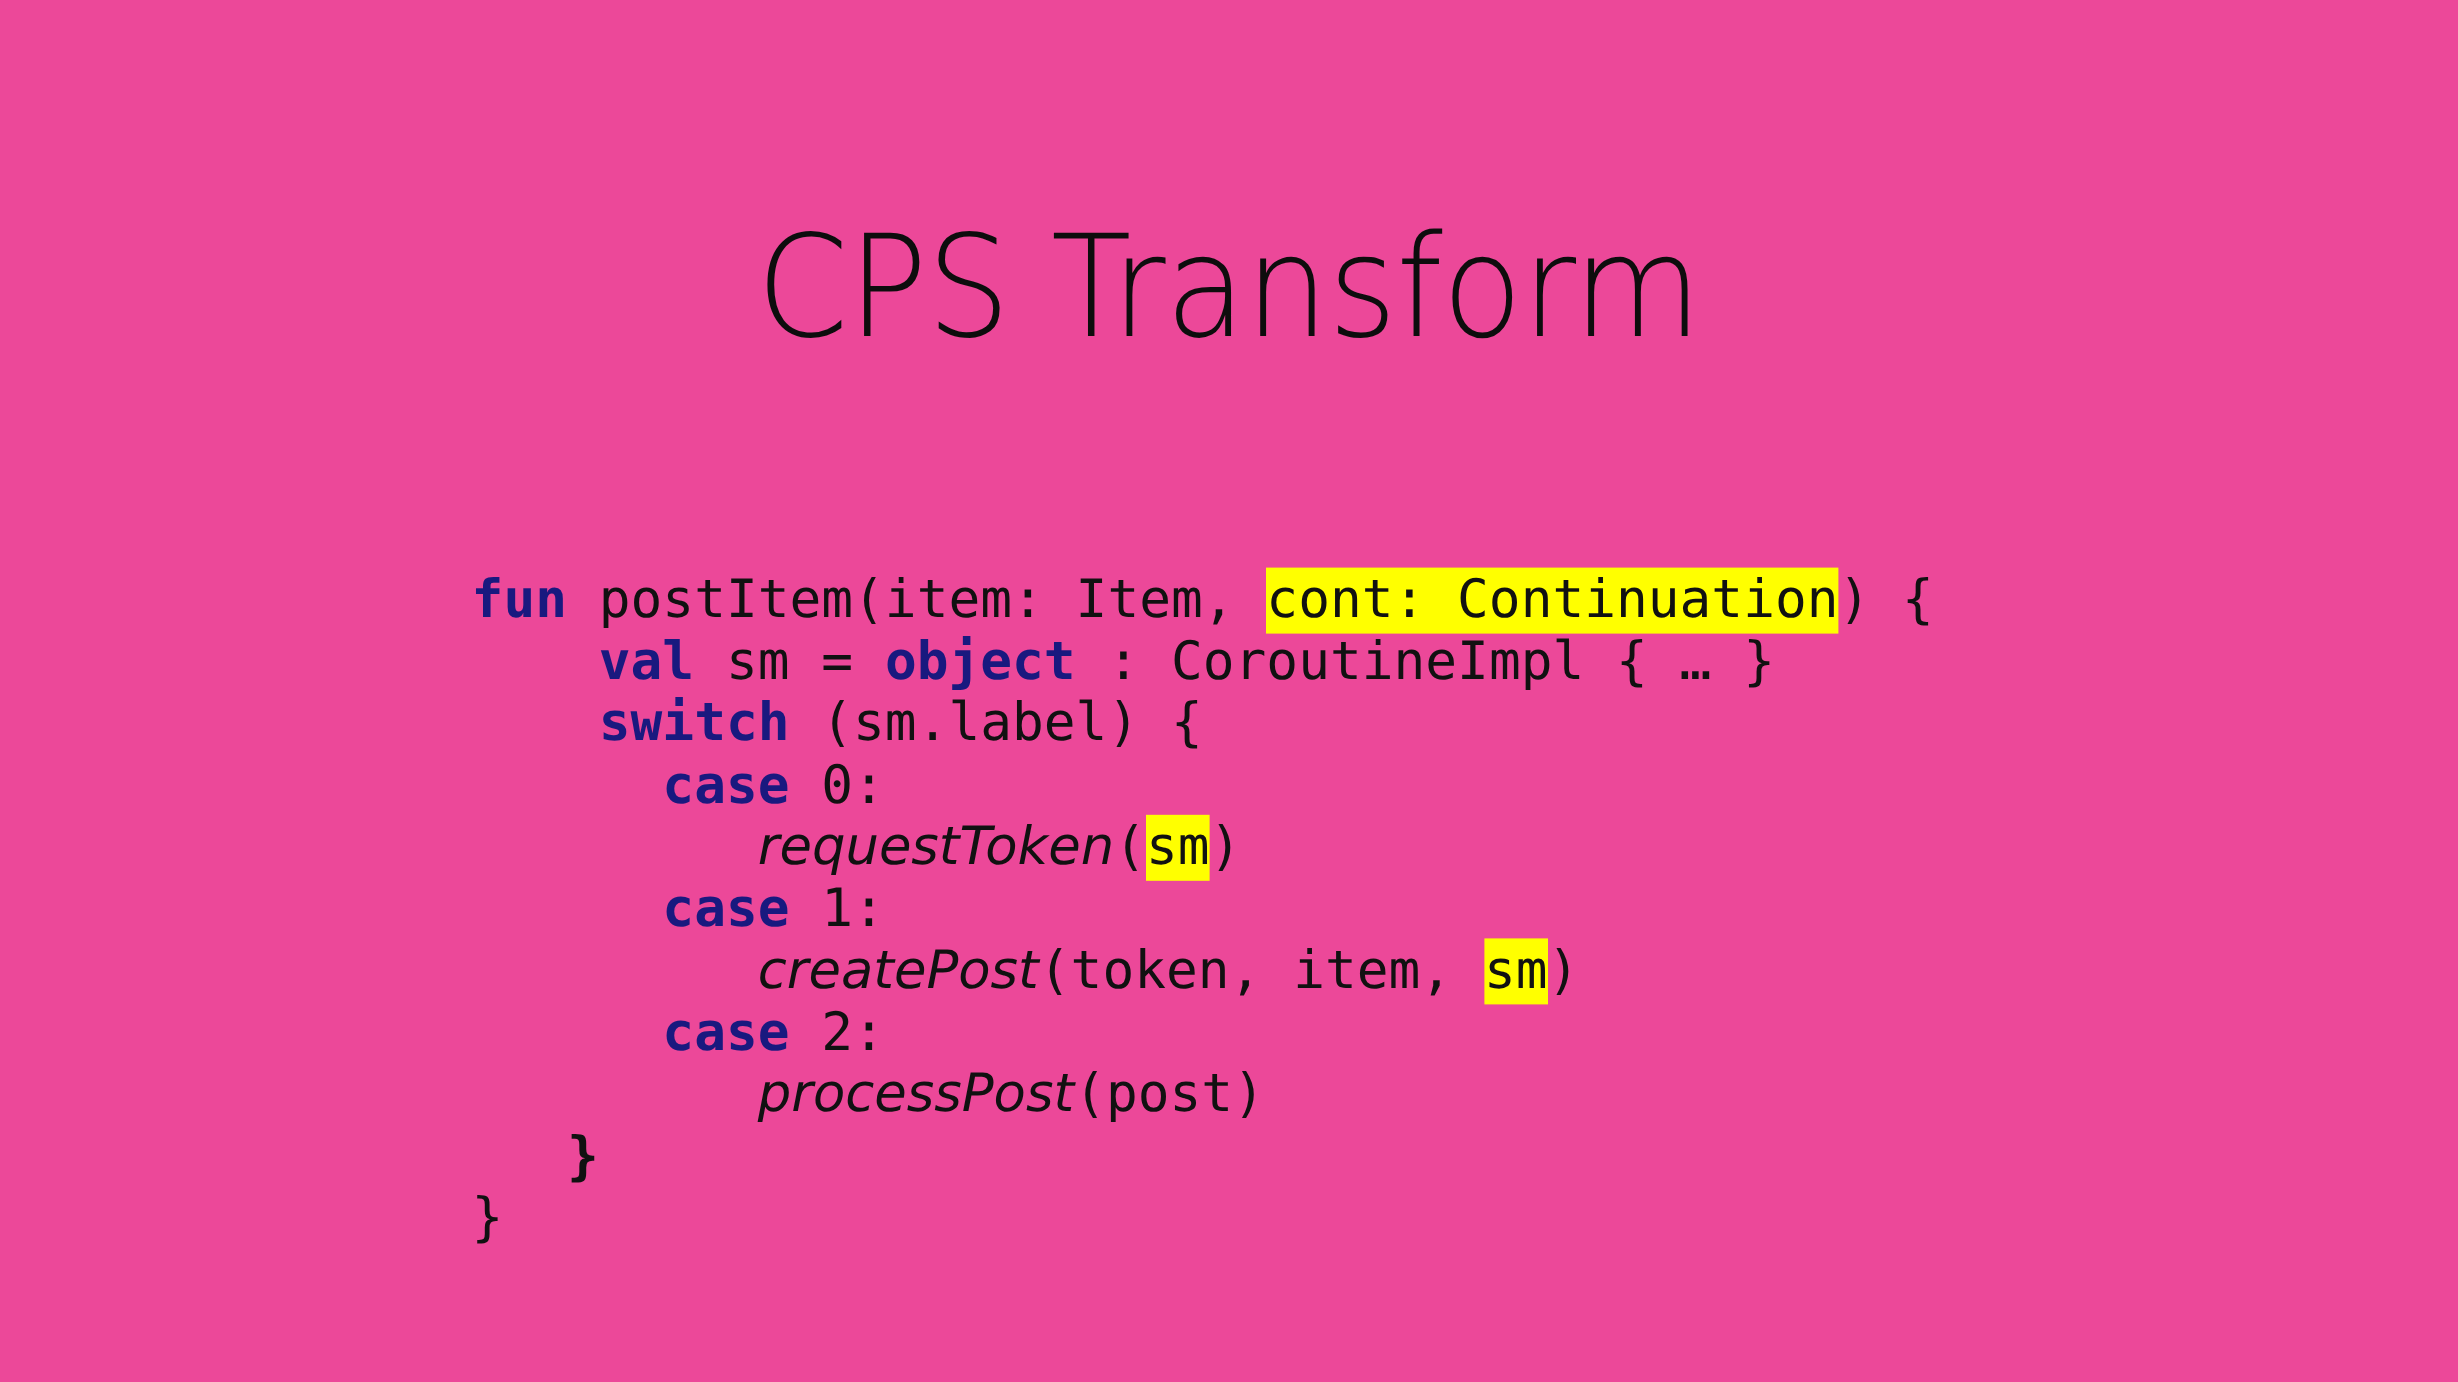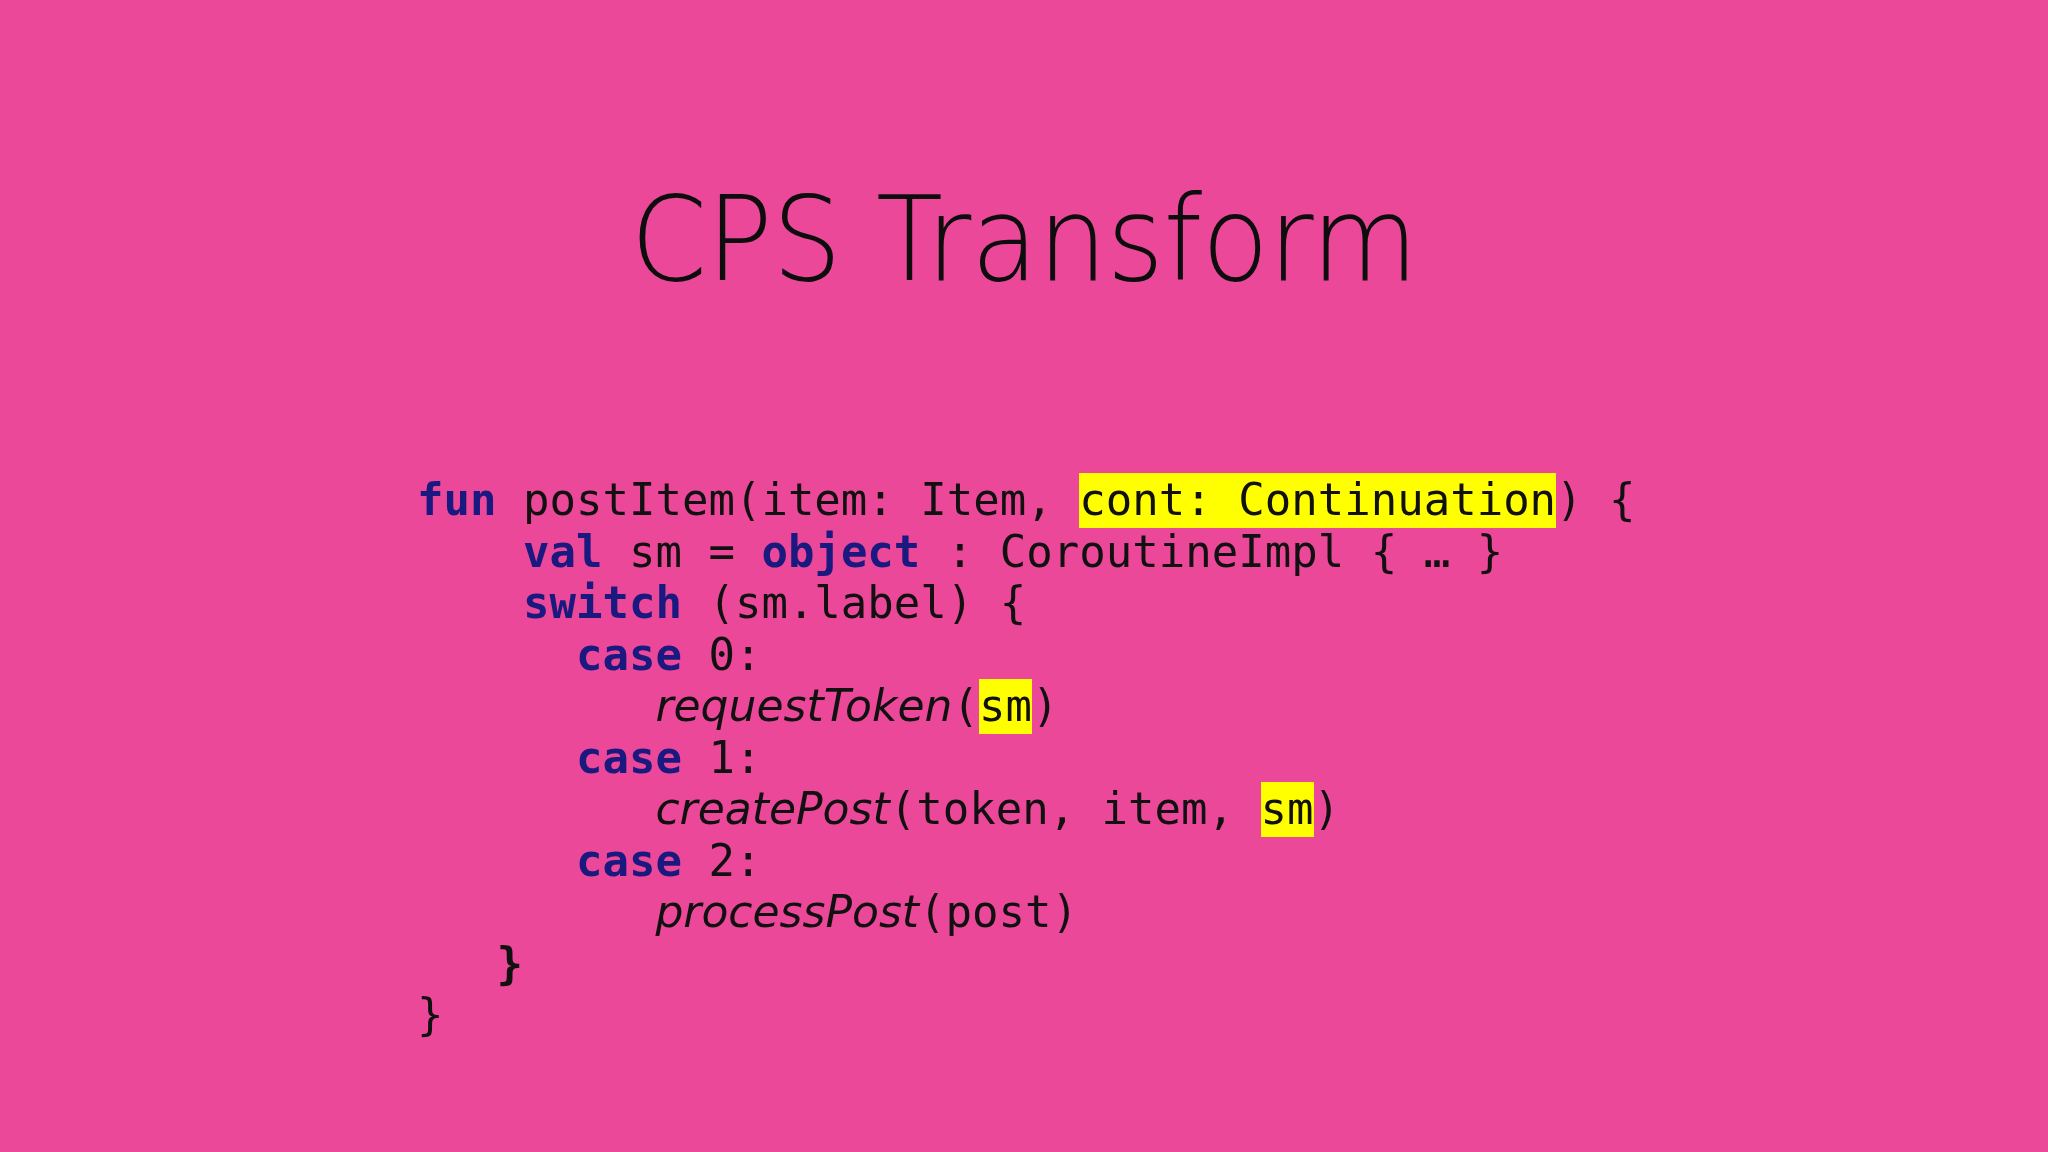--- a/index.html
+++ b/index.html
@@ -30,21 +30,21 @@
     color: #0d0d0d;
     letter-spacing: -0.5px;
     transform: scaleX(0.93);
     transform-origin: 50% 50%;
     white-space: nowrap;
   }
 
   
   #code-block {
     position: absolute;
-    left: 417px;
+    left: 393px;
     top: 430px;
     font-family: "DejaVu Sans Mono", monospace;
     font-size: 44px;
     line-height: 51.5px;
     color: #111111;
     white-space: pre;
     tab-size: 4;
   }
   .code-line {
     white-space: pre;

